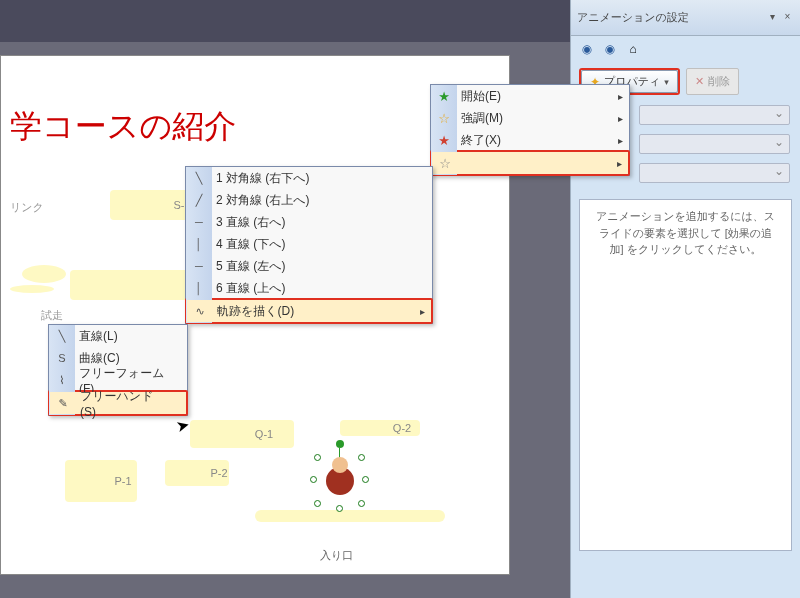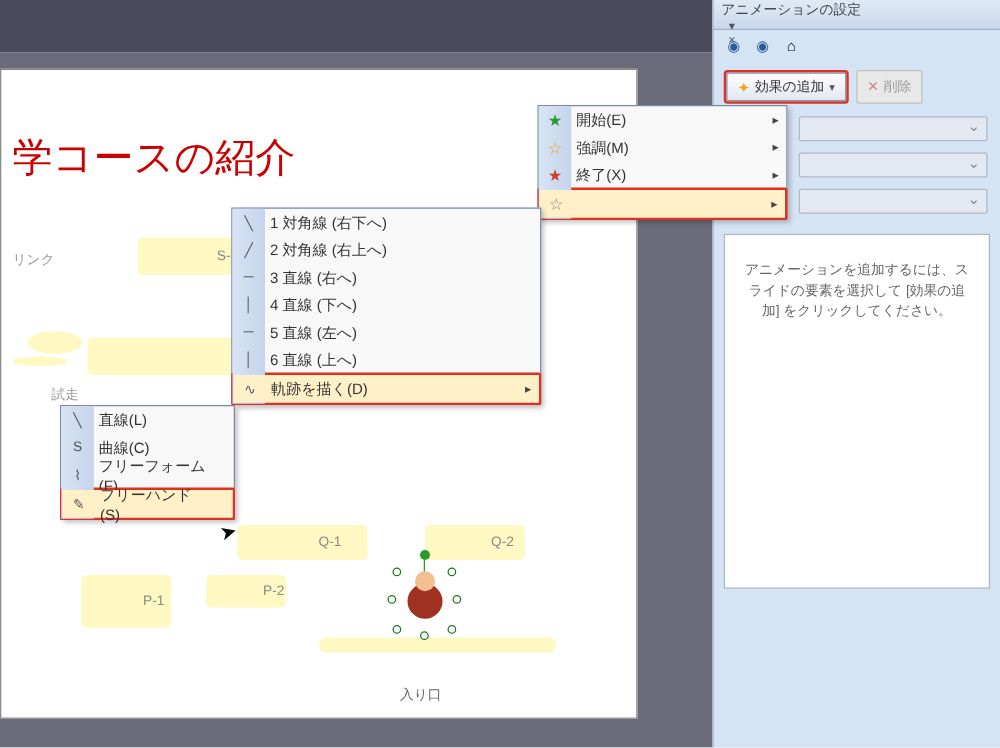--- a/index.html
+++ b/index.html
@@ -140,29 +140,28 @@
     .task-pane {
       position: absolute;
       top: 0;
       right: 0;
       width: 230px;
       height: 598px;
       background: #d4e4f4;
       border-left: 1px solid #a0b0c0;
     }
     .pane-header {
-      height: 24px;
+      height: 36px;
       background: linear-gradient(to bottom, #e0eaf4, #c8d8ec);
       border-bottom: 1px solid #a0b0c0;
       display: flex;
-      align-items: flex-start;
+      align-items: center;
       padding: 0 6px;
       font-size: 11px;
       color: #444;
-      flex-direction: column;
     }
     .pane-header-spacer { flex: 1; }
     .pane-header-btn {
       width: 13px;
       height: 13px;
       margin-left: 2px;
       font-size: 10px;
       color: #555;
       cursor: pointer;
       text-align: center;
@@ -243,24 +242,24 @@
     .opt-dropdown::after {
       content: "⌄";
       position: absolute;
       right: 5px;
       top: 0;
       color: #888;
       font-size: 12px;
     }
     .effect-list {
       margin: 8px;
-      height: 284px;
+      height: 352px;
       background: #fff;
       border: 1px solid #a8b4c8;
-      padding: 20px 12px;
+      padding: 8px 12px;
       font-size: 11px;
       color: #666;
       text-align: center;
       line-height: 1.5;
     }
     
     
     .menu {
       position: absolute;
       background: #f8f8f8;
@@ -354,21 +353,21 @@
 <div class="slide-title">学コースの紹介</div>
 
 <div class="diagram">
   <div class="label-text" style="top:30px;left:0">リンク</div>
   <div class="box" style="top:20px;left:100px;width:100px;height:30px">S-1</div>
   <div class="box" style="top:95px;left:12px;width:18px;height:18px;border-radius:50%"></div>
   <div class="box" style="top:115px;left:0px;width:8px;height:8px;border-radius:50%"></div>
   <div class="box" style="top:100px;left:60px;width:140px;height:30px"></div>
   <div class="label-text" style="top:138px;left:31px">試走</div>
   <div class="box" style="top:250px;left:180px;width:104px;height:28px">Q-1</div>
-  <div class="box" style="top:250px;left:330px;width:80px;height:28px">Q-2</div>
+  <div class="box" style="top:250px;left:330px;width:80px;height:16px">Q-2</div>
   <div class="box" style="top:290px;left:55px;width:72px;height:42px">P-1</div>
   <div class="box" style="top:290px;left:155px;width:64px;height:26px">P-2</div>
   <div class="box" style="top:340px;left:245px;width:190px;height:12px;border-radius:6px"></div>
 </div>
 
 <div class="rot-handle"></div>
 <div class="rot-line"></div>
 <div class="character">
   <div class="char-body">
       <div class="char-head"></div>
@@ -393,21 +392,21 @@
   </div>
   <div class="pane-toolbar">
     <div class="pane-tb-btn nav">◉</div>
     <div class="pane-tb-btn nav">◉</div>
     <div class="pane-tb-btn">⌂</div>
   </div>
   <div class="effect-row">
     <div class="effect-btn">
       <div class="effect-btn-inner">
         <span class="star-ico">✦</span>
-        <span>効果の追加</span>
+        <span>プロパティ</span>
         <span style="font-size:9px;color:#555">▾</span>
       </div>
     </div>
     <div class="remove-btn">
       <span style="color:#c88">✕</span>
       <span>削除</span>
     </div>
   </div>
   <div class="pane-options">
     <div class="opt-row">

